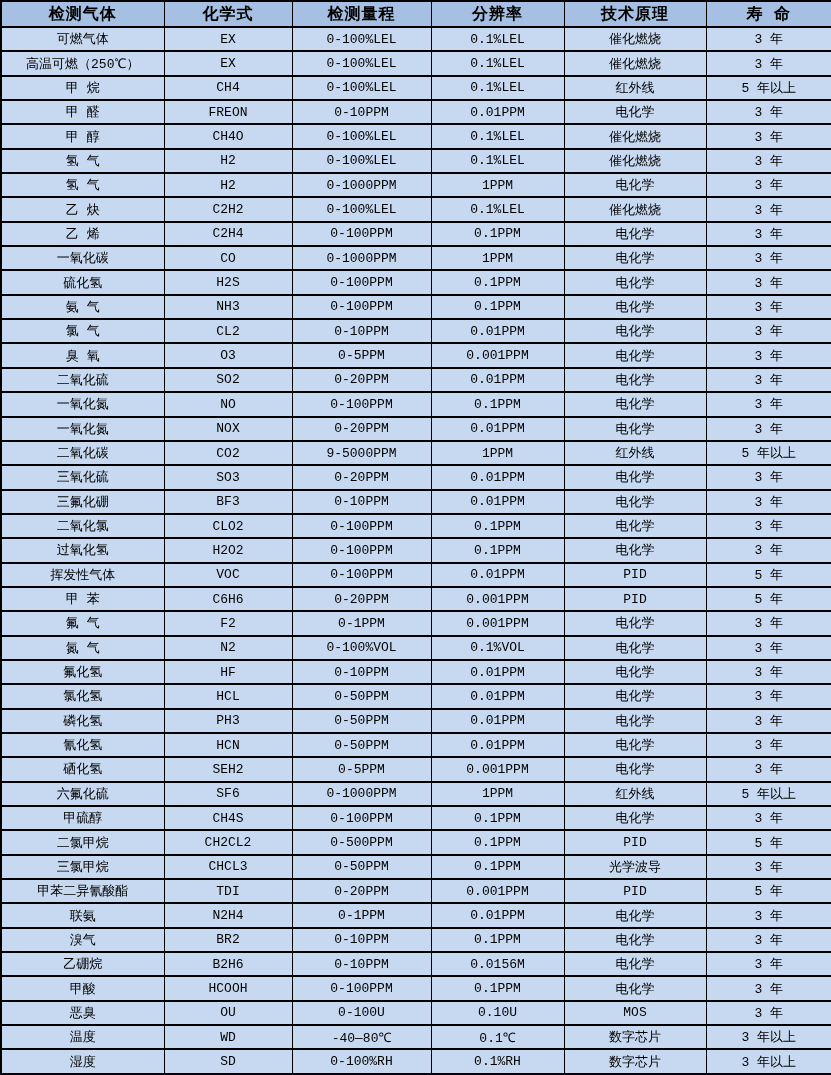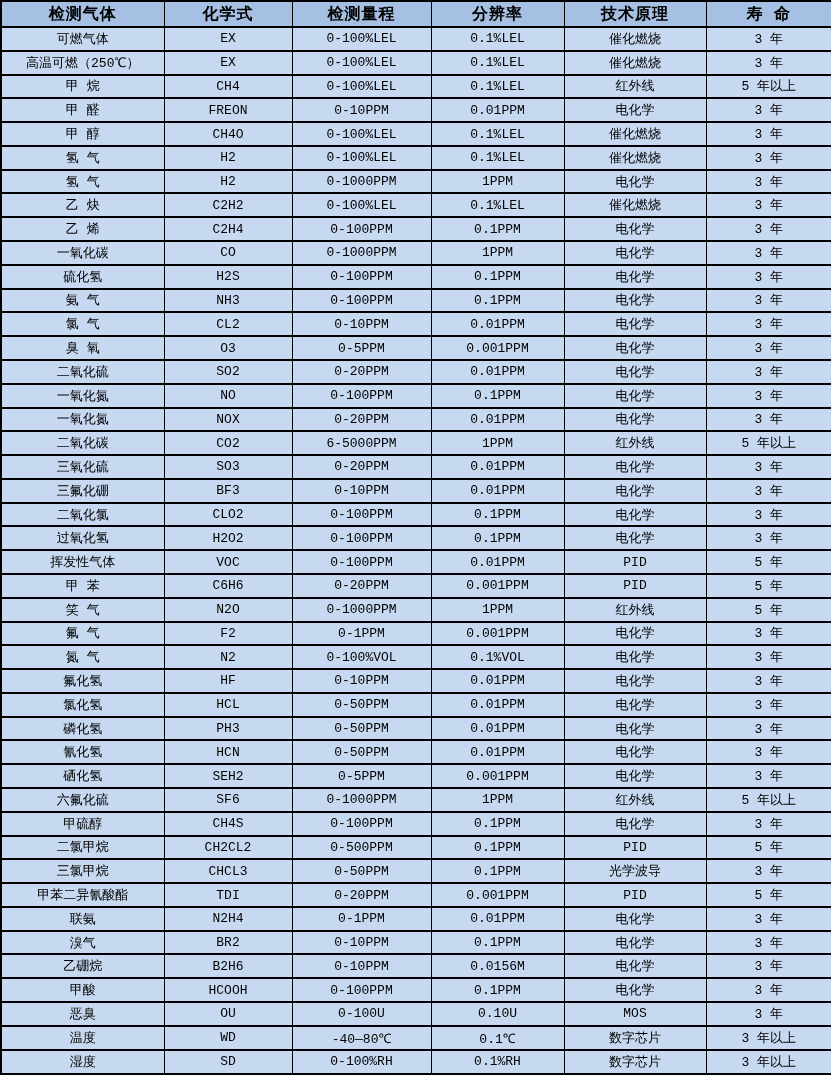--- a/index.html
+++ b/index.html
@@ -200,21 +200,21 @@
         <td class="col-gas-name">一氧化氮</td>
         <td class="col-chemical-formula">NOX</td>
         <td class="col-detection-range">0-20PPM</td>
         <td class="col-resolution">0.01PPM</td>
         <td class="col-technology">电化学</td>
         <td class="col-lifespan">3 年</td>
       </tr>
       <tr>
         <td class="col-gas-name">二氧化碳</td>
         <td class="col-chemical-formula">CO2</td>
-        <td class="col-detection-range">6-5000PPM</td>
+        <td class="col-detection-range">9-5000PPM</td>
         <td class="col-resolution">1PPM</td>
         <td class="col-technology">红外线</td>
         <td class="col-lifespan">5 年以上</td>
       </tr>
       <tr>
         <td class="col-gas-name">三氧化硫</td>
         <td class="col-chemical-formula">SO3</td>
         <td class="col-detection-range">0-20PPM</td>
         <td class="col-resolution">0.01PPM</td>
         <td class="col-technology">电化学</td>
@@ -254,28 +254,20 @@
       </tr>
       <tr>
         <td class="col-gas-name">甲 苯</td>
         <td class="col-chemical-formula">C6H6</td>
         <td class="col-detection-range">0-20PPM</td>
         <td class="col-resolution">0.001PPM</td>
         <td class="col-technology">PID</td>
         <td class="col-lifespan">5 年</td>
       </tr>
       <tr>
-        <td class="col-gas-name">笑 气</td>
-        <td class="col-chemical-formula">N2O</td>
-        <td class="col-detection-range">0-1000PPM</td>
-        <td class="col-resolution">1PPM</td>
-        <td class="col-technology">红外线</td>
-        <td class="col-lifespan">5 年</td>
-      </tr>
-      <tr>
         <td class="col-gas-name">氟 气</td>
         <td class="col-chemical-formula">F2</td>
         <td class="col-detection-range">0-1PPM</td>
         <td class="col-resolution">0.001PPM</td>
         <td class="col-technology">电化学</td>
         <td class="col-lifespan">3 年</td>
       </tr>
       <tr>
         <td class="col-gas-name">氮 气</td>
         <td class="col-chemical-formula">N2</td>

